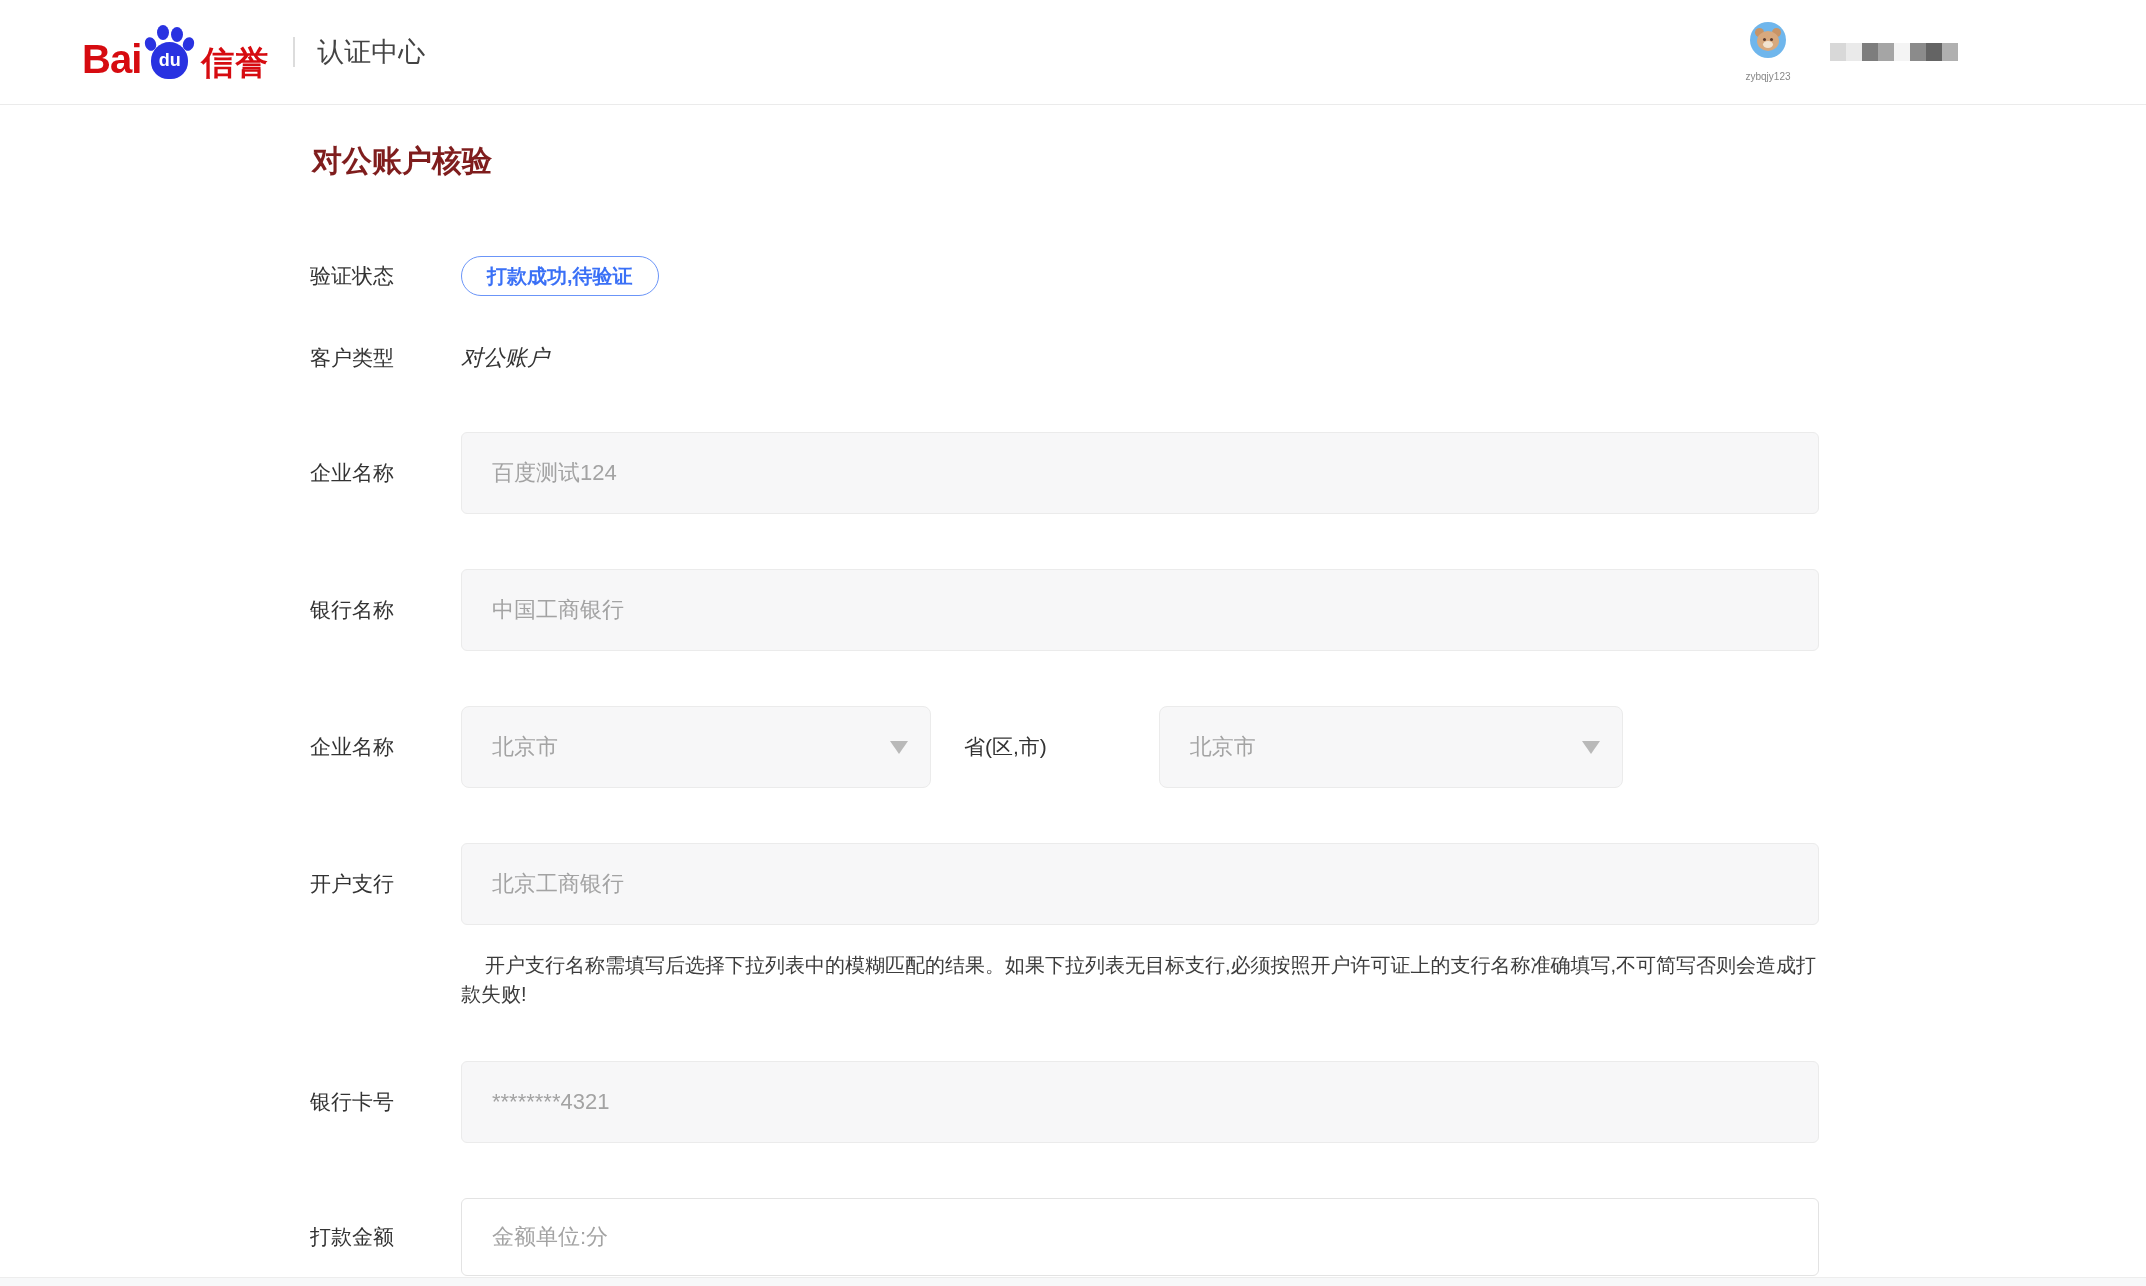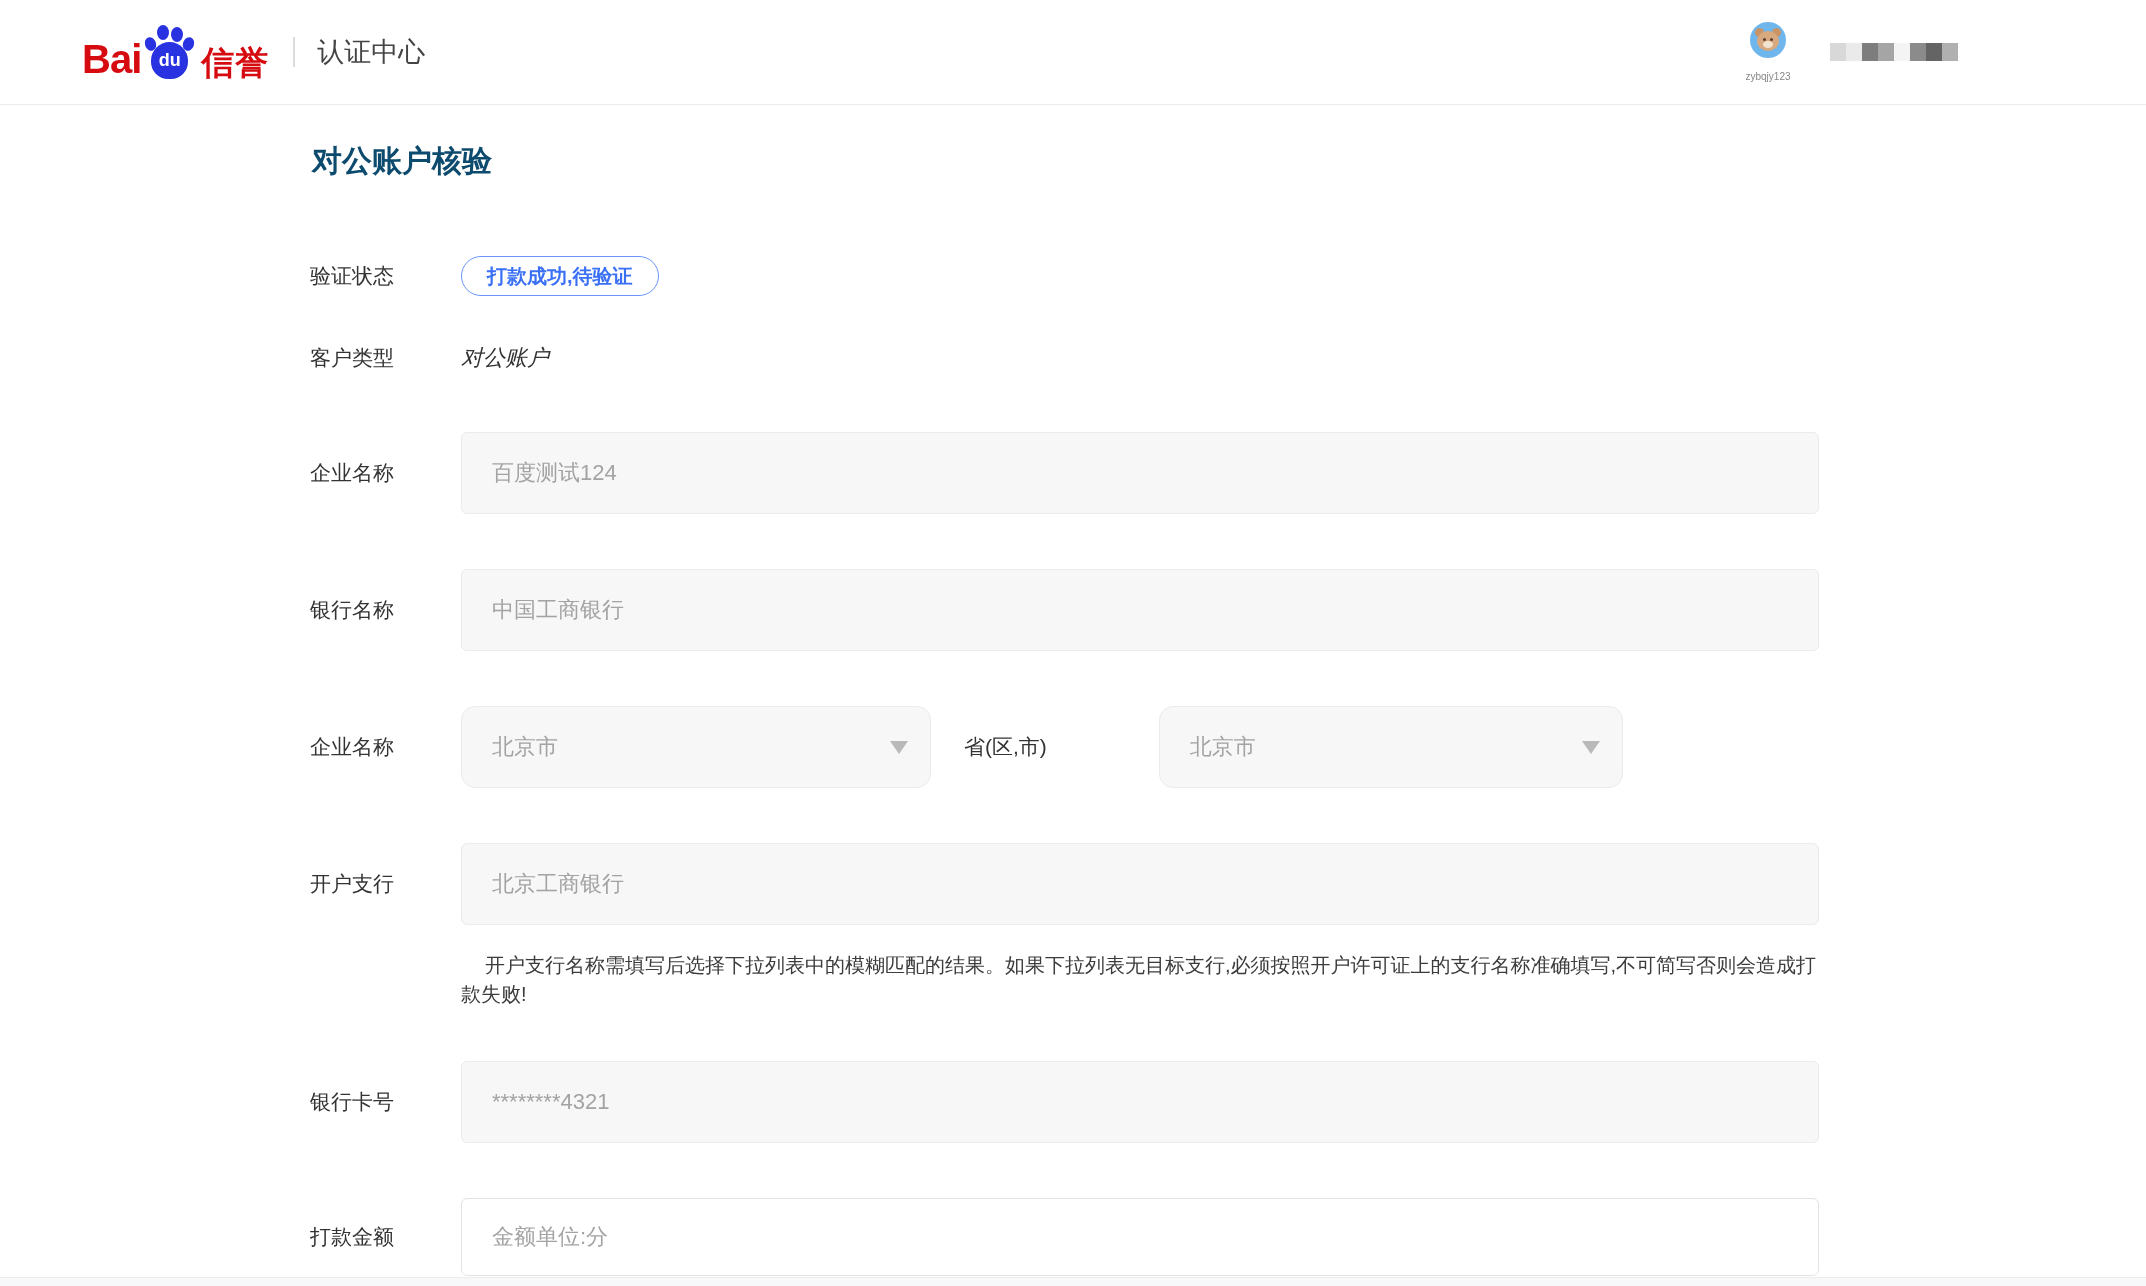--- a/index.html
+++ b/index.html
@@ -33,40 +33,40 @@
   .bear-eye { position:absolute; width:3px; height:3px; background:#5b3b2e; border-radius:50%; top:16px; }
   .eye-l { left:13px; } .eye-r { left:20px; }
   .bear-muzzle { position:absolute; left:13px; top:19px; width:10px; height:7px; background:#f2e3d0; border-radius:50%; }
   .avatar-name { font-size:10px; color:#888; margin-top:13px; white-space:nowrap; }
   .redacted { display:flex; height:18px; }
   .redacted span { width:16px; height:18px; display:block; }
   .g1{background:#d8d8d8;} .g2{background:#eaeaea;} .g3{background:#7d7d7d;} .g4{background:#a5a5a5;}
   .g5{background:#f4f4f4;} .g6{background:#8b8b8b;} .g7{background:#646464;} .g8{background:#b0b0b0;}
 
   
-  .page-title { margin:38px 0 0 312px; font-size:30px; font-weight:bold; color:#0c4a6e; line-height:35px; }
+  .page-title { margin:38px 0 0 312px; font-size:30px; font-weight:bold; color:#7f1d1d; line-height:35px; }
 
   .row { display:flex; align-items:center; padding-left:310px; }
   .row-label { width:151px; flex-shrink:0; font-size:21px; color:#333; }
   .row-status { margin-top:78px; height:40px; }
   .badge { height:40px; padding:0 25px; border:1px solid #6b95f8; border-radius:21px;
            color:#3a70f6; font-size:20px; font-weight:bold; display:flex; align-items:center; }
   .row-customer { margin-top:48px; height:28px; }
   .plain-value { font-size:22px; color:#333;font-style:italic; }
 
   .row-input { margin-top:55px; height:82px; }
   .row-first-input { margin-top:60px; }
   .text-input { width:1358px; height:82px; background:#f7f7f8; border:1px solid #ebebeb; border-radius:6px;
                 padding:0 30px; font-size:22px; color:#a3a3a3; outline:none;
                 font-family:"Liberation Sans","DejaVu Sans",sans-serif; }
   .text-input::placeholder { color:#a3a3a3; opacity:1; }
   .input-white { background:#ffffff; border:1px solid #e3e3e3; height:78px; }
   .row-amount { margin-top:55px; height:78px; }
 
-  .select-box { position:relative; height:82px; background:#f7f7f8; border:1px solid #ebebeb; border-radius:14px;
+  .select-box { position:relative; height:82px; background:#f7f7f8; border:1px solid #ebebeb; border-radius:8px;
                 display:flex; align-items:center; padding:0 30px; font-size:22px; color:#a3a3a3; cursor:pointer; }
   .select-province { width:470px; }
   .select-city { width:464px; margin-left:112px; }
   .select-arrow { position:absolute; right:22px; top:34px; width:0; height:0;
                   border-left:9px solid transparent; border-right:9px solid transparent;
                   border-top:13px solid #b9b9b9; }
   .mid-label { font-size:21px; color:#333; margin-left:33px; white-space:nowrap; }
 
   .help-text { margin:26px 0 0 461px; width:1362px; font-size:20px; line-height:29px; color:#3c3c3c;
                text-indent:1.2em; }

